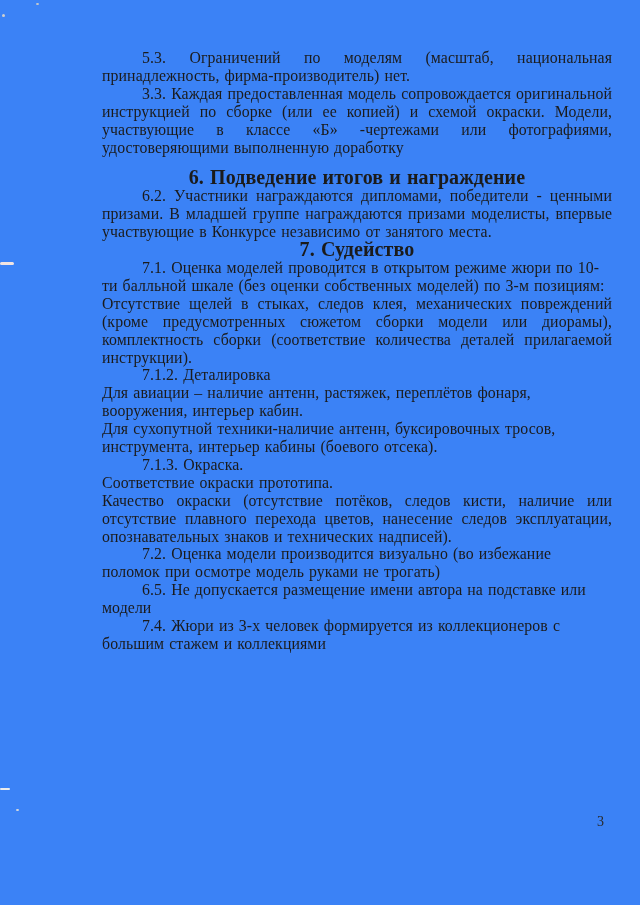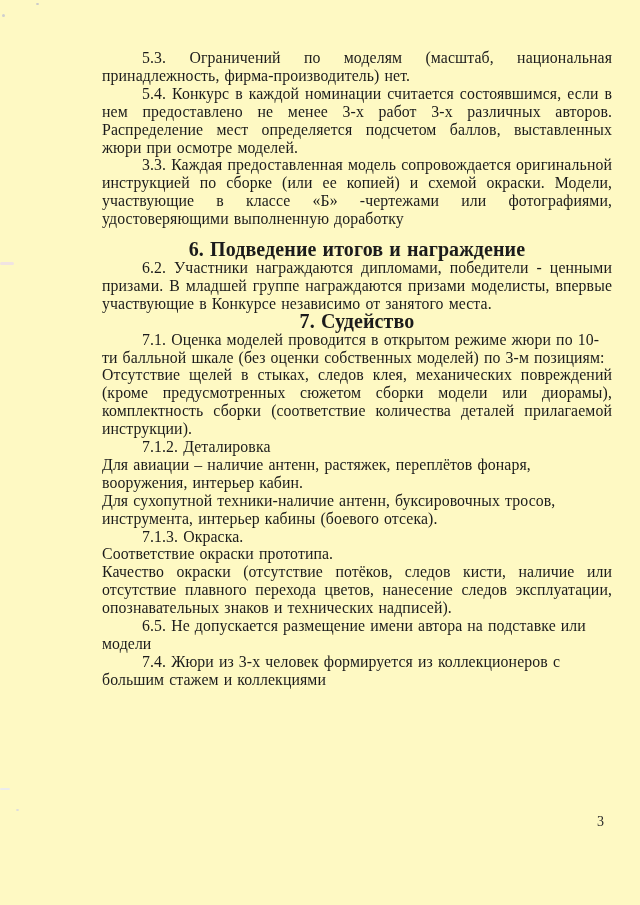--- a/index.html
+++ b/index.html
@@ -4,21 +4,21 @@
 <style>
   html, body {
     margin: 0;
     padding: 0;
     background: #ffffff;
   }
   .scan-page {
     position: relative;
     width: 640px;
     height: 905px;
-    background: #fef9c3;
+    background: #3b82f6;
     overflow: hidden;
     font-family: "Liberation Serif", "DejaVu Serif", serif;
     color: #1b1b1b;
   }
   .text-block {
     position: absolute;
     left: 102px;
     top: 49px;
     width: 510px;
     font-size: 15.8px;
@@ -64,37 +64,37 @@
 
   <span class="speck speck-1"></span>
   <span class="speck speck-2"></span>
   <span class="speck speck-3"></span>
   <span class="smudge-1"></span>
   <span class="smudge-2"></span>
 
   <div class="text-block">
 
     <p class="para indent justify">5.3. Ограничений по моделям (масштаб, национальная принадлежность, фирма-производитель) нет.</p>
-    <p class="para indent justify">5.4. Конкурс в каждой номинации считается состоявшимся, если в нем предоставлено не менее 3-х работ 3-х различных авторов. Распределение мест определяется подсчетом баллов, выставленных жюри при осмотре моделей.</p>
     <p class="para indent justify">3.3. Каждая предоставленная модель сопровождается оригинальной инструкцией по сборке (или ее копией) и схемой окраски. Модели, участвующие в классе «Б» -чертежами или фотографиями, удостоверяющими выполненную доработку</p>
 
     <h2 class="heading gap-before-6">6. Подведение итогов и награждение</h2>
 
     <p class="para indent justify">6.2. Участники награждаются дипломами, победители - ценными призами. В младшей группе награждаются призами моделисты, впервые участвующие в Конкурсе независимо от занятого места.</p>
 
     <h2 class="heading gap-before-7">7. Судейство</h2>
 
     <p class="para indent left">7.1. Оценка моделей проводится в открытом режиме жюри по 10-ти балльной шкале (без оценки собственных моделей) по 3-м позициям:</p>
     <p class="para justify">Отсутствие щелей в стыках, следов клея, механических повреждений (кроме предусмотренных сюжетом сборки модели или диорамы), комплектность сборки (соответствие количества деталей прилагаемой инструкции).</p>
     <p class="para indent left">7.1.2. Деталировка</p>
     <p class="para left">Для авиации – наличие антенн, растяжек, переплётов фонаря, вооружения, интерьер кабин.</p>
     <p class="para left">Для сухопутной техники-наличие антенн, буксировочных тросов, инструмента, интерьер кабины (боевого отсека).</p>
     <p class="para indent left">7.1.3. Окраска.</p>
     <p class="para left">Соответствие окраски прототипа.</p>
     <p class="para justify">Качество окраски (отсутствие потёков, следов кисти, наличие или отсутствие плавного перехода цветов, нанесение следов эксплуатации, опознавательных знаков и технических надписей).</p>
+    <p class="para indent left">7.2. Оценка модели производится визуально (во избежание поломок при осмотре модель руками не трогать)</p>
     <p class="para indent left">6.5. Не допускается размещение имени автора на подставке или модели</p>
     <p class="para indent left">7.4. Жюри из 3-х человек формируется из коллекционеров с большим стажем и коллекциями</p>
 
   </div>
 
   <div class="page-number">3</div>
 
 </div>
 
 </body></html>

